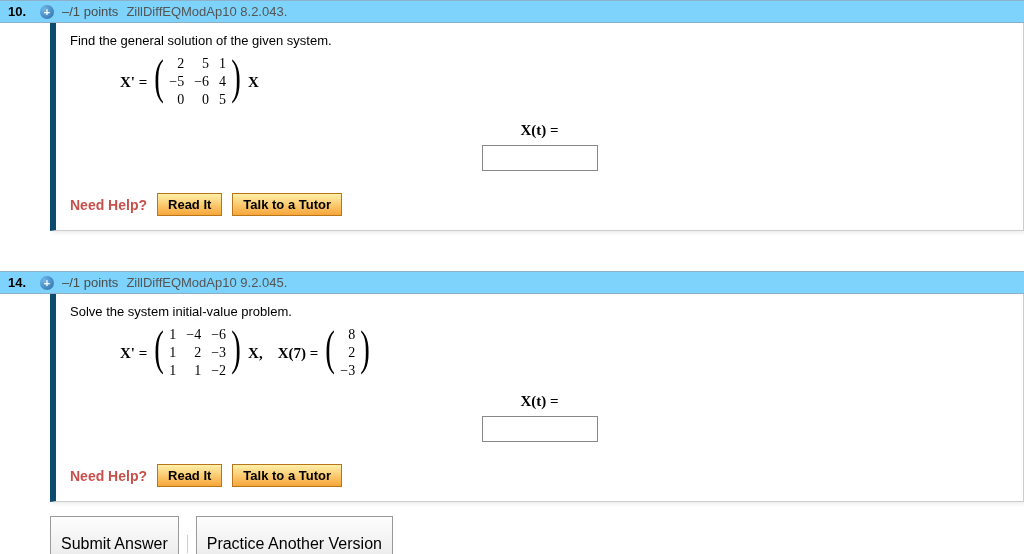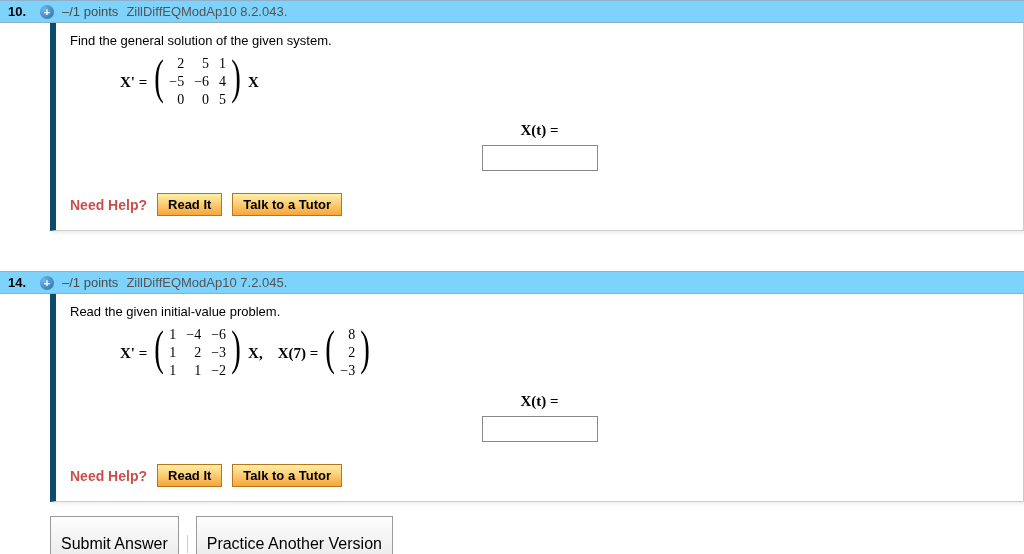--- a/index.html
+++ b/index.html
@@ -193,24 +193,24 @@
       <span class="orange-btn">Talk to a Tutor</span>
     </div>
   </div>
 </div>
 
 <div class="question">
   <div class="qheader">
     <span class="qnum">14.</span>
     <span class="expand-icon">+</span>
     <span class="points">–/1 points</span>
-    <span class="source">ZillDiffEQModAp10 7.2.045.</span>
+    <span class="source">ZillDiffEQModAp10 9.2.045.</span>
   </div>
   <div class="qbody">
-    <div class="prompt">Read the given initial-value problem.</div>
+    <div class="prompt">Solve the system initial-value problem.</div>
 
     <div class="math-row">
       <span class="bold">X' =</span>
       <span class="matrix">
         <span class="paren">(</span>
         <span class="mgrid">
           <span>1</span>
           <span>−4</span>
           <span>−6</span>
           <span>1</span>

